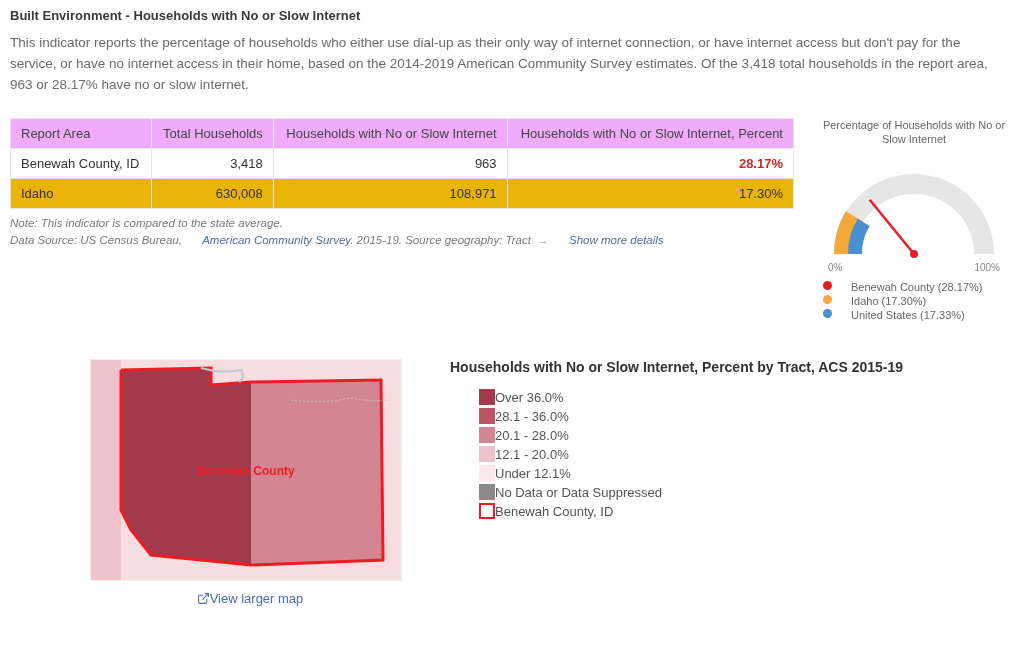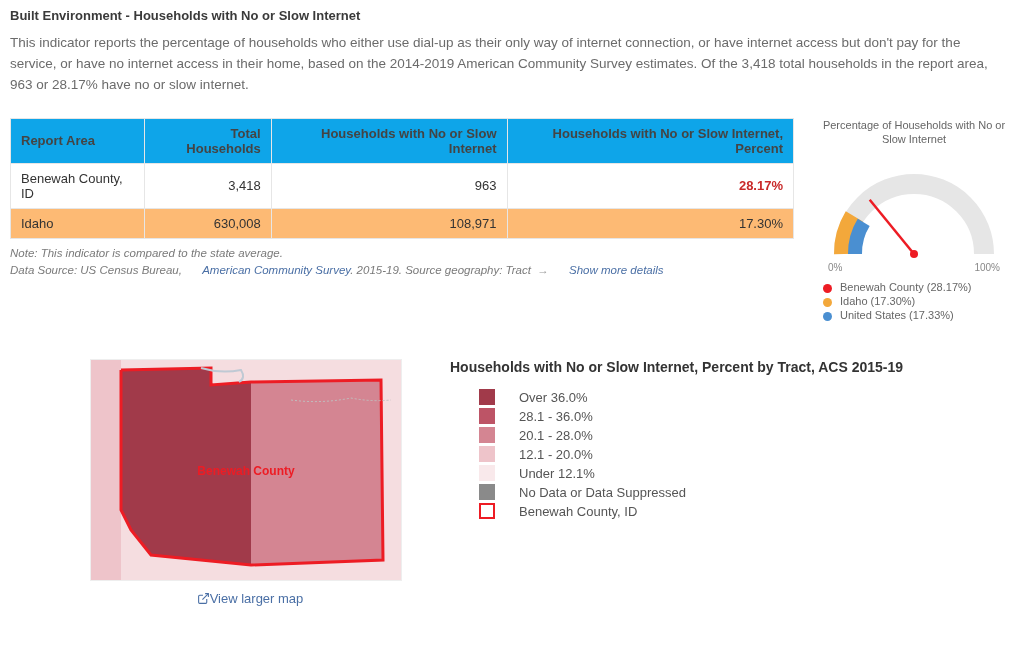--- a/index.html
+++ b/index.html
@@ -35,68 +35,68 @@
     border-collapse: collapse;
     width: 100%;
   }
   th, td {
     padding: 7px 10px;
     font-size: 13px;
     text-align: left;
     border: 1px solid #e6e6e6;
   }
   th {
-    background: #0ea5e9;
-    font-weight: 700;
+    background: #f0abfc;
+    font-weight: 400;
     color: #444;
   }
   td.num, th.num { text-align: right; }
   tr.row0 td { background: #fff; }
-  tr.row1 td { background: #fdba74; }
+  tr.row1 td { background: #eab308; }
   td.highlight { color: #c92a2a; font-weight: 700; padding-left: 18px; }
   .note {
     font-size: 11.5px;
     color: #7a7a7a;
     font-style: italic;
     margin-top: 6px;
     line-height: 1.5;
   }
   .note a, .note .link { color: #4a6fa5; font-style: italic; text-decoration: none; margin-left: 17px; }
   .note .arrow { color: #999; font-style: normal; }
   .gauge-wrap {
     width: 200px;
     font-size: 11px;
     color: #666;
     text-align: center;
   }
   .gauge-title { margin-bottom: 18px; line-height: 1.3; }
   .gauge-svg { display: block; margin: 0 auto; }
   .gauge-ticks { display: flex; justify-content: space-between; padding: 0 14px; font-size: 10px; color: #888; margin-top: -2px; }
   .gauge-legend { text-align: left; margin-top: 8px; font-size: 11px; }
-  .gauge-legend div { margin: 2px 0; display: flex; align-items: flex-end; gap: 8px; padding-left: 9px; }
+  .gauge-legend div { margin: 2px 0; display: flex; align-items: flex-start; gap: 19px; padding-left: 9px; }
   .dot { width: 9px; height: 9px; border-radius: 50%; display: inline-block; }
   .bottom-row {
     display: flex;
     gap: 40px;
     margin-top: 36px;
     padding: 0 80px;
   }
   .map-col { width: 320px; text-align: center; }
   .map-svg { border: 1px solid #eee; display: block; }
   .map-link {
     color: #4a6fa5;
     font-size: 13px;
     text-decoration: none;
     display: inline-flex;
     align-items: center;
     margin-top: 10px;
   }
   .legend-col { flex: 1; }
   .legend-title { font-size: 14px; font-weight: 600; color: #333; margin: 0 0 14px 0; }
-  .legend-item { display: flex; align-items: center; gap: 24px; font-size: 13px; color: #555; margin: 3px 0; padding-left: 29px; }
+  .legend-item { display: flex; align-items: center; gap: 0; font-size: 13px; color: #555; margin: 3px 0; padding-left: 29px; }
   .sw { width: 16px; height: 16px; display: inline-block; }
   .sw-outline { width: 16px; height: 16px; border: 2px solid #ed1c24; box-sizing: border-box; background: #fff; }
 </style>
 </head>
 <body>
 
 <h2 class="title">Built Environment - Households with No or Slow Internet</h2>
 <p class="desc">This indicator reports the percentage of households who either use dial-up as their only way of internet connection, or have internet access but don't pay for the service, or have no internet access in their home, based on the 2014-2019 American Community Survey estimates. Of the 3,418 total households in the report area, 963 or 28.17% have no or slow internet.</p>
 
 <div class="top-row">

